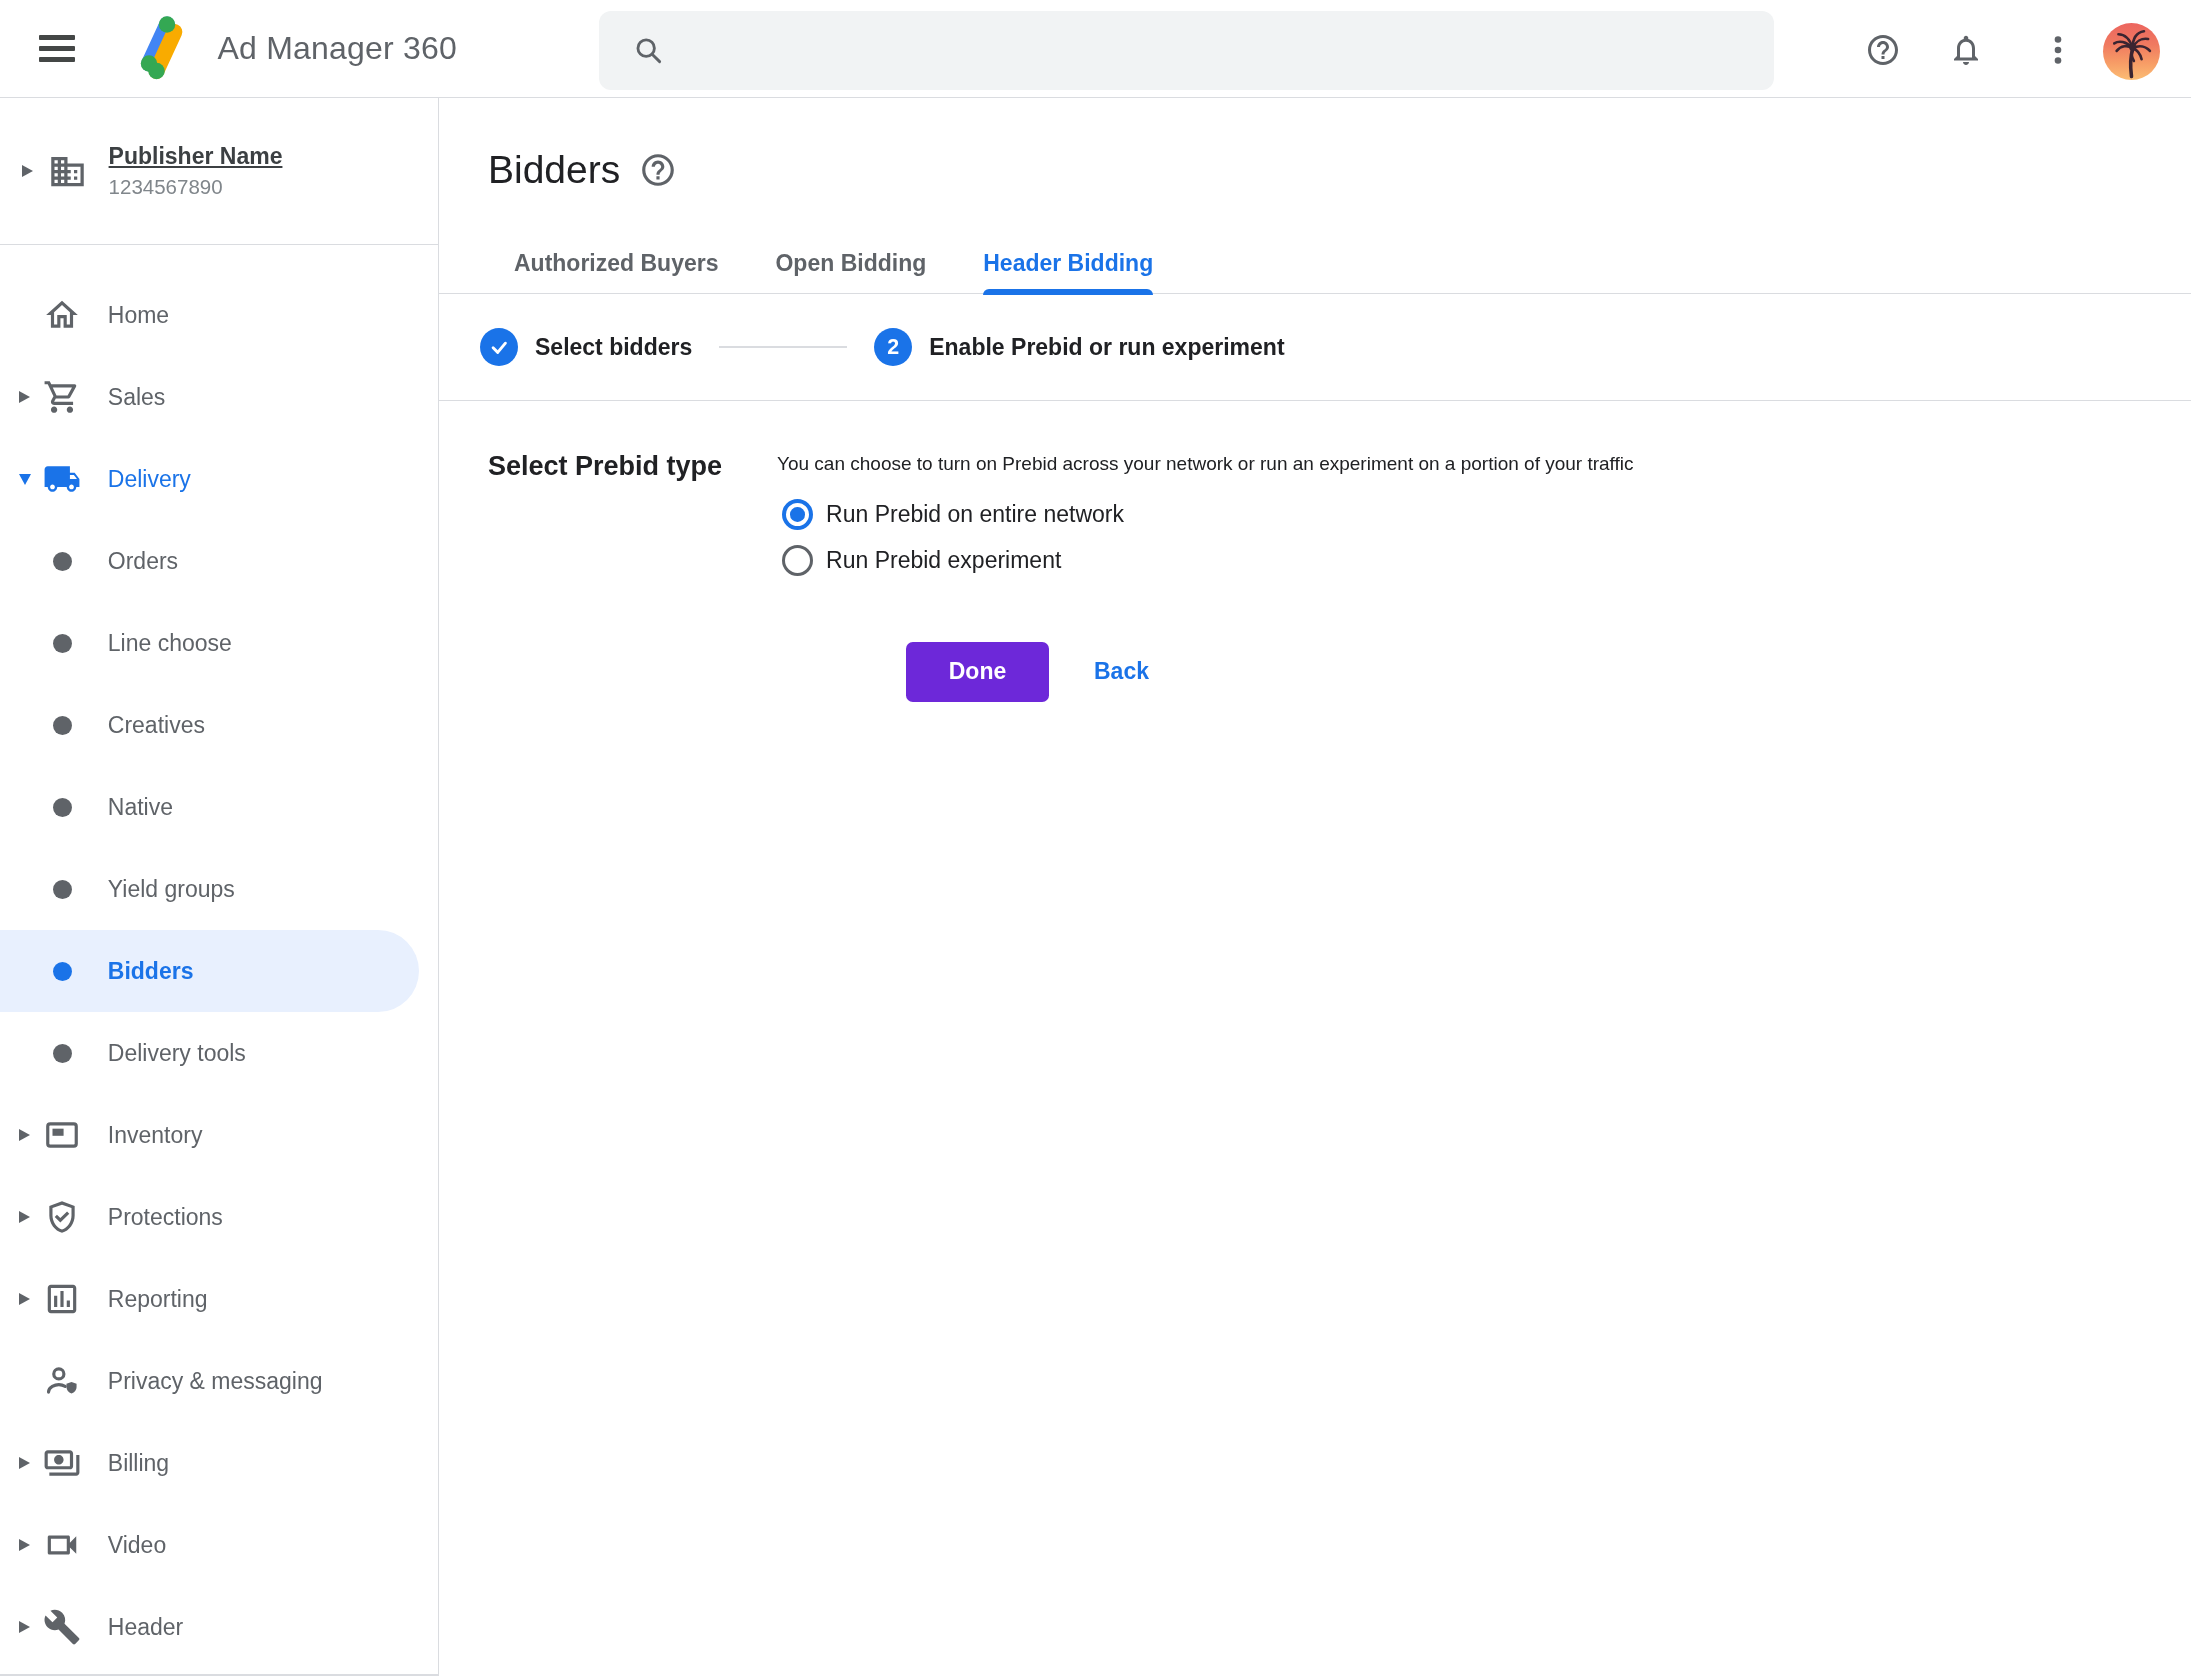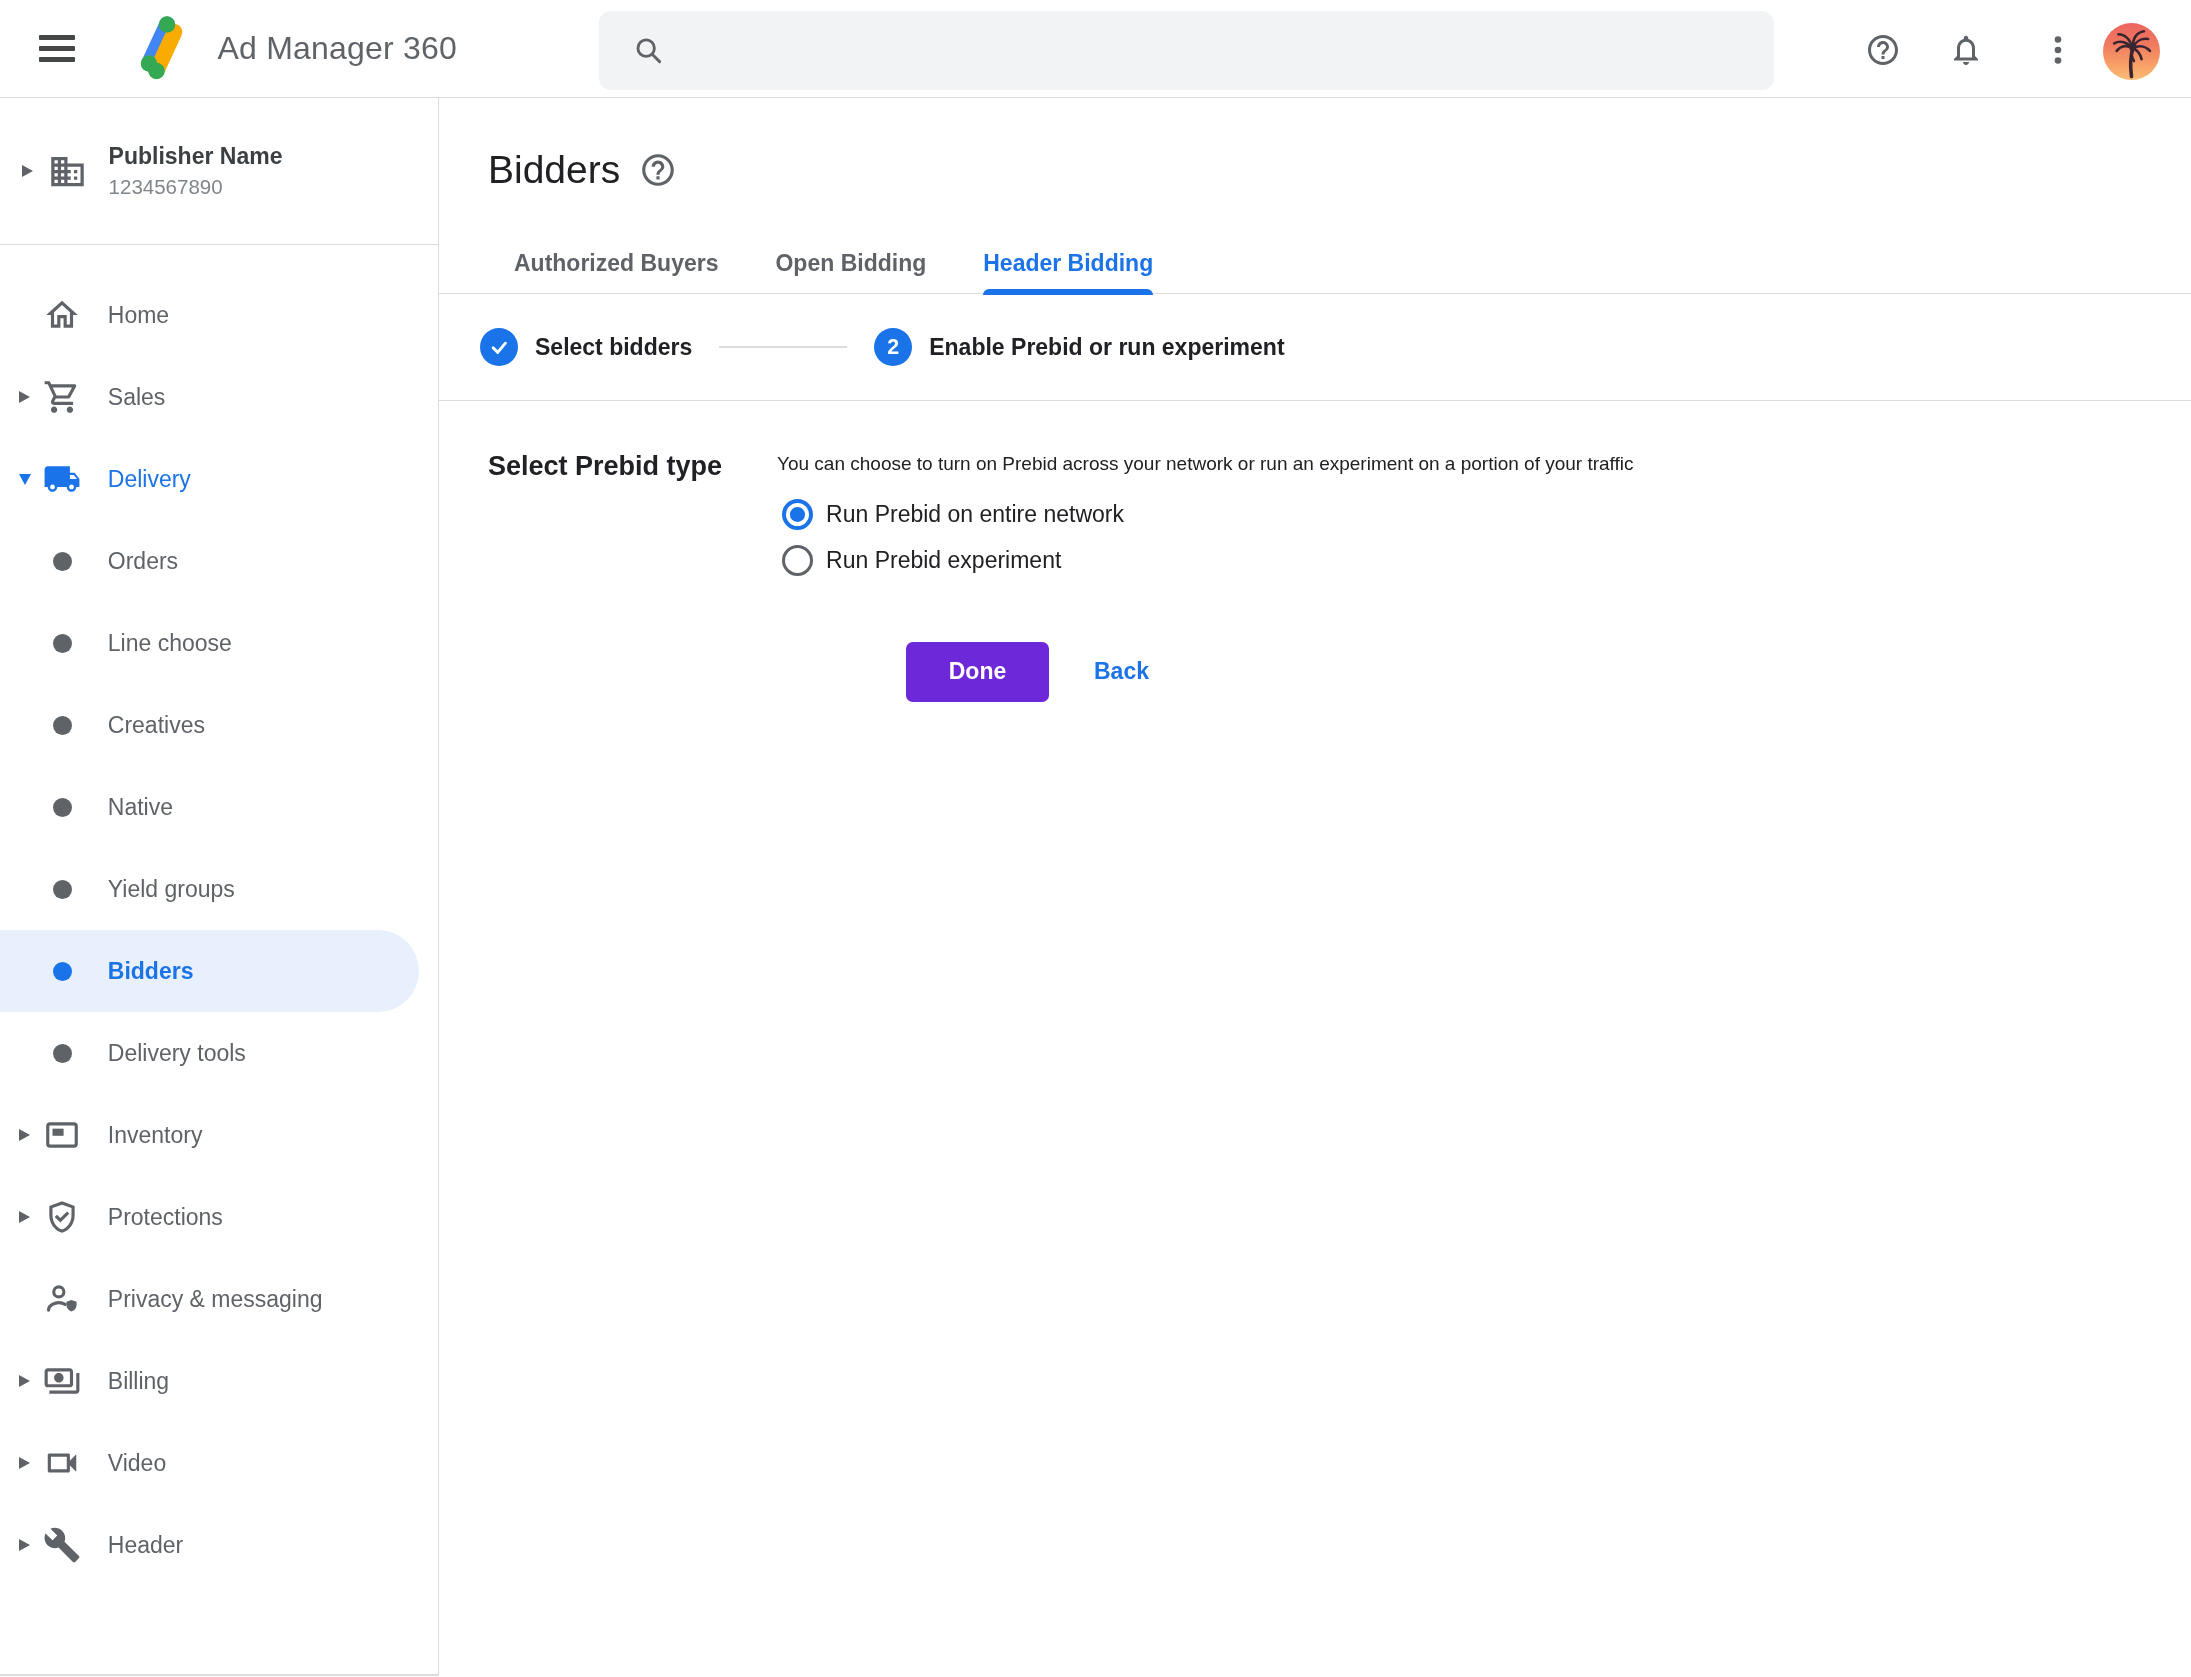--- a/index.html
+++ b/index.html
@@ -28,21 +28,21 @@
   
   .shell { display:flex; height:1578px; }
   .sidebar { position:relative; width:439px; flex:none; border-right:1.7px solid #dadce0; background:#fff; }
   .sidebar-bottom-line { position:absolute; bottom:0; left:0; width:100%; height:1.7px; background:#dadce0; }
 
   .publisher-row { height:147px; border-bottom:1.7px solid #dadce0; display:flex; align-items:center; cursor:pointer; }
   .pub-arrow { margin-left:22px; width:0; height:0; border-left:11px solid #5f6368;
     border-top:6.8px solid transparent; border-bottom:6.8px solid transparent; }
   .pub-icon { margin-left:14.6px; width:39px; height:39px; flex:none; }
   .pub-text { margin-left:22px; }
-  .pub-name { font-size:23px; font-weight:bold; color:#3c4043; }
+  .pub-name { font-size:23px; font-weight:bold; color:#3c4043;text-decoration:underline; }
   .pub-id { font-size:20.5px; color:#80868b; margin-top:5.1px; }
 
   .nav { padding-top:29px; }
   .nav-item { height:82px; display:flex; align-items:center; padding-left:19px; cursor:pointer; }
   .arrow-slot { width:17px; flex:none; display:flex; align-items:center; }
   .tri-right { width:0; height:0; border-left:11px solid #5f6368;
     border-top:6.8px solid transparent; border-bottom:6.8px solid transparent; }
   .tri-down { width:0; height:0; border-top:11px solid #1a73e8;
     border-left:6.8px solid transparent; border-right:6.8px solid transparent; }
   .icon-slot { width:39px; height:39px; margin-left:6.8px; flex:none;
@@ -282,20 +282,31 @@
             <span class="tri-right"></span>
           </span>
         <span class="icon-slot">
             <svg width="38" height="38" viewBox="0 0 24 24">
           <path fill="#5f6368" d="M12 2L4 5v6.09c0 5.05 3.41 9.76 8 10.91 4.59-1.15 8-5.86 8-10.91V5l-8-3zm6 9.09c0 4-2.55 7.7-6 8.83-3.45-1.13-6-4.82-6-8.83V6.31l6-2.12 6 2.12v4.78zm-9.18-.5L7.4 12l3.54 3.54 5.66-5.66-1.41-1.41-4.24 4.24-2.13-2.12z"></path>
         </svg>
           </span>
         <span class="nav-label">Protections</span>
       </div>
 
+      <div class="nav-item">
+        <span class="arrow-slot">
+            <span class="tri-right"></span>
+          </span>
+        <span class="icon-slot">
+            <svg width="38" height="38" viewBox="0 0 24 24">
+          <path fill="#5f6368" d="M19 3H5c-1.1 0-2 .9-2 2v14c0 1.1.9 2 2 2h14c1.1 0 2-.9 2-2V5c0-1.1-.9-2-2-2zm0 16H5V5h14v14zM7 10h2v7H7zm4-3h2v10h-2zm4 6h2v4h-2z"></path>
+        </svg>
+          </span>
+        <span class="nav-label">Reporting</span>
+      </div>
 
       <div class="nav-item">
         <span class="arrow-slot"></span>
         <span class="icon-slot">
             <svg width="38" height="38" viewBox="0 0 24 24">
           <circle cx="10" cy="7.5" r="3.2" fill="none" stroke="#5f6368" stroke-width="2"></circle>
           <path d="M3.5 19c0-3.2 4.2-4.7 6.5-4.7 1.3 0 2.8.4 4 1.1" fill="none" stroke="#5f6368" stroke-width="2" stroke-linecap="round"></path>
           <path fill="#5f6368" d="M18 12.6l-3.2 1.2v1.9c0 2 1.3 3.7 3.2 4.2 1.9-.5 3.2-2.2 3.2-4.2v-1.9L18 12.6z"></path>
         </svg>
           </span>

